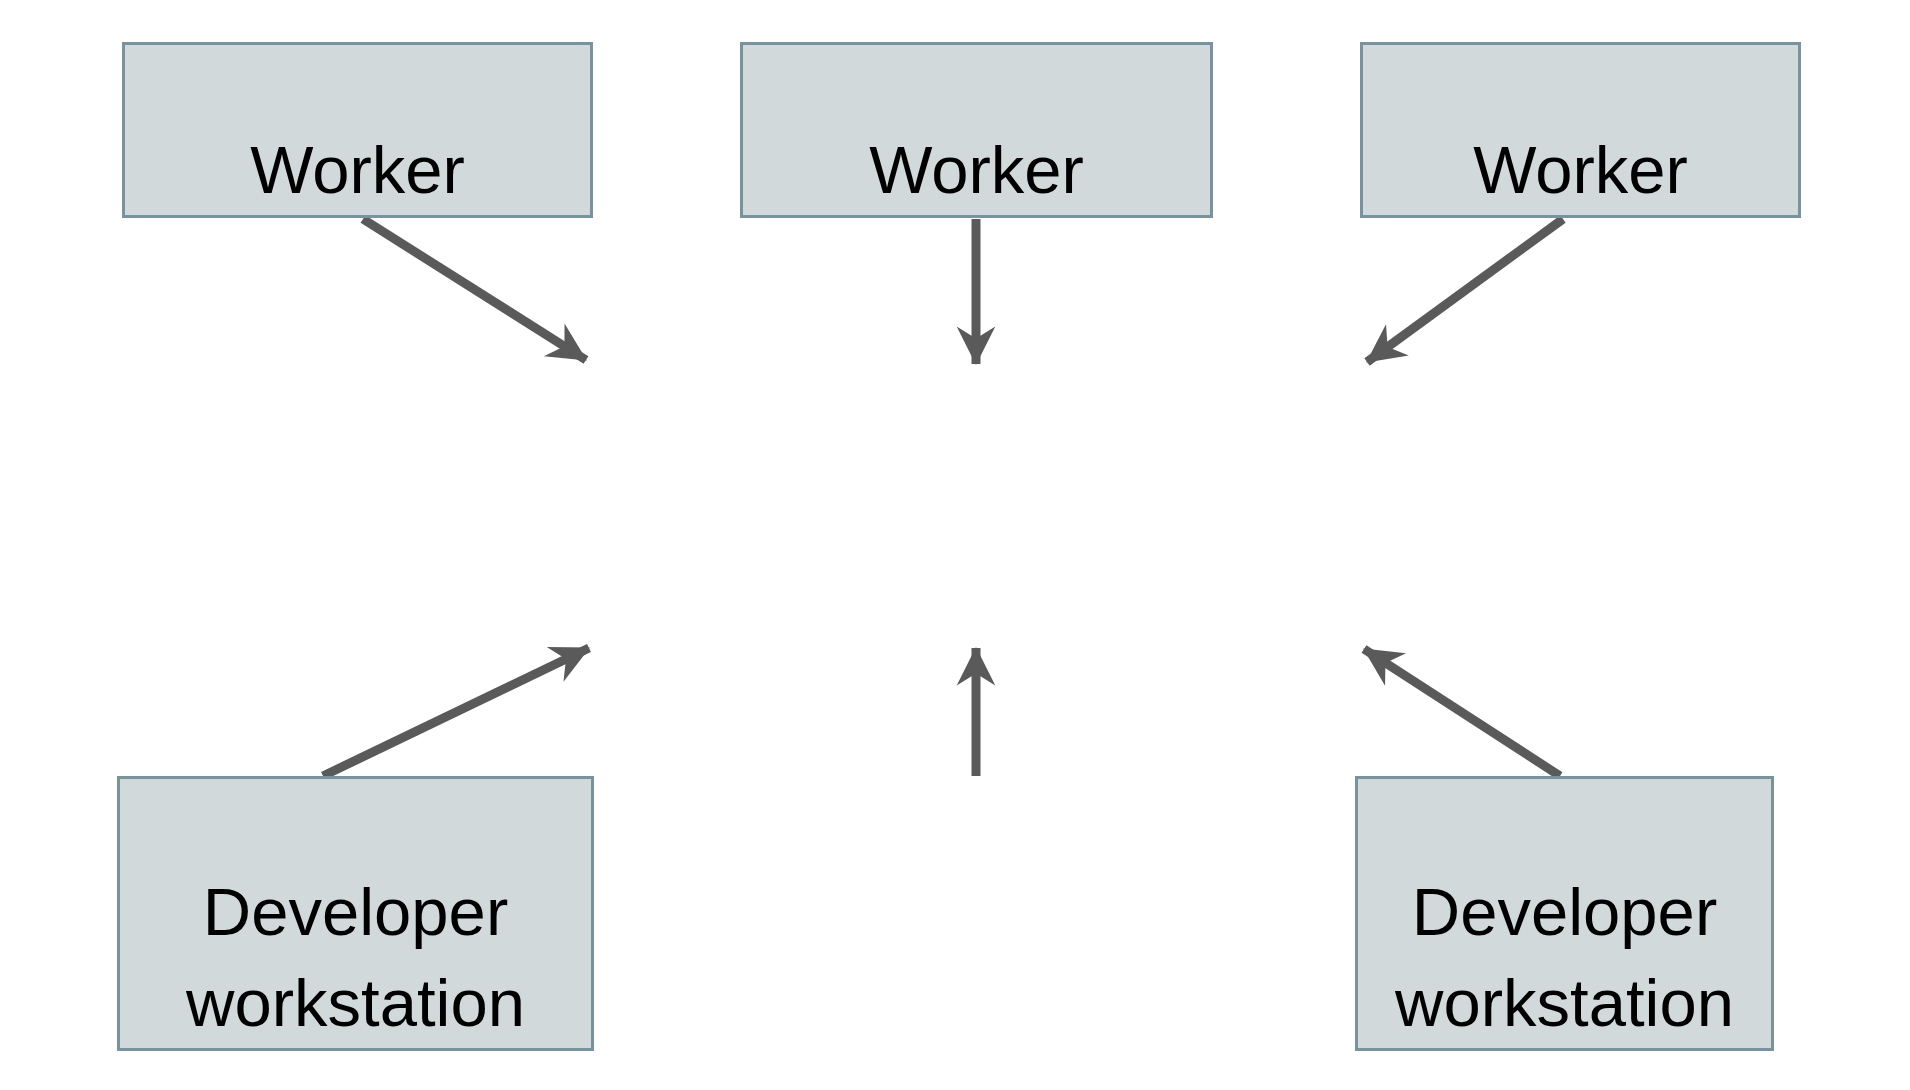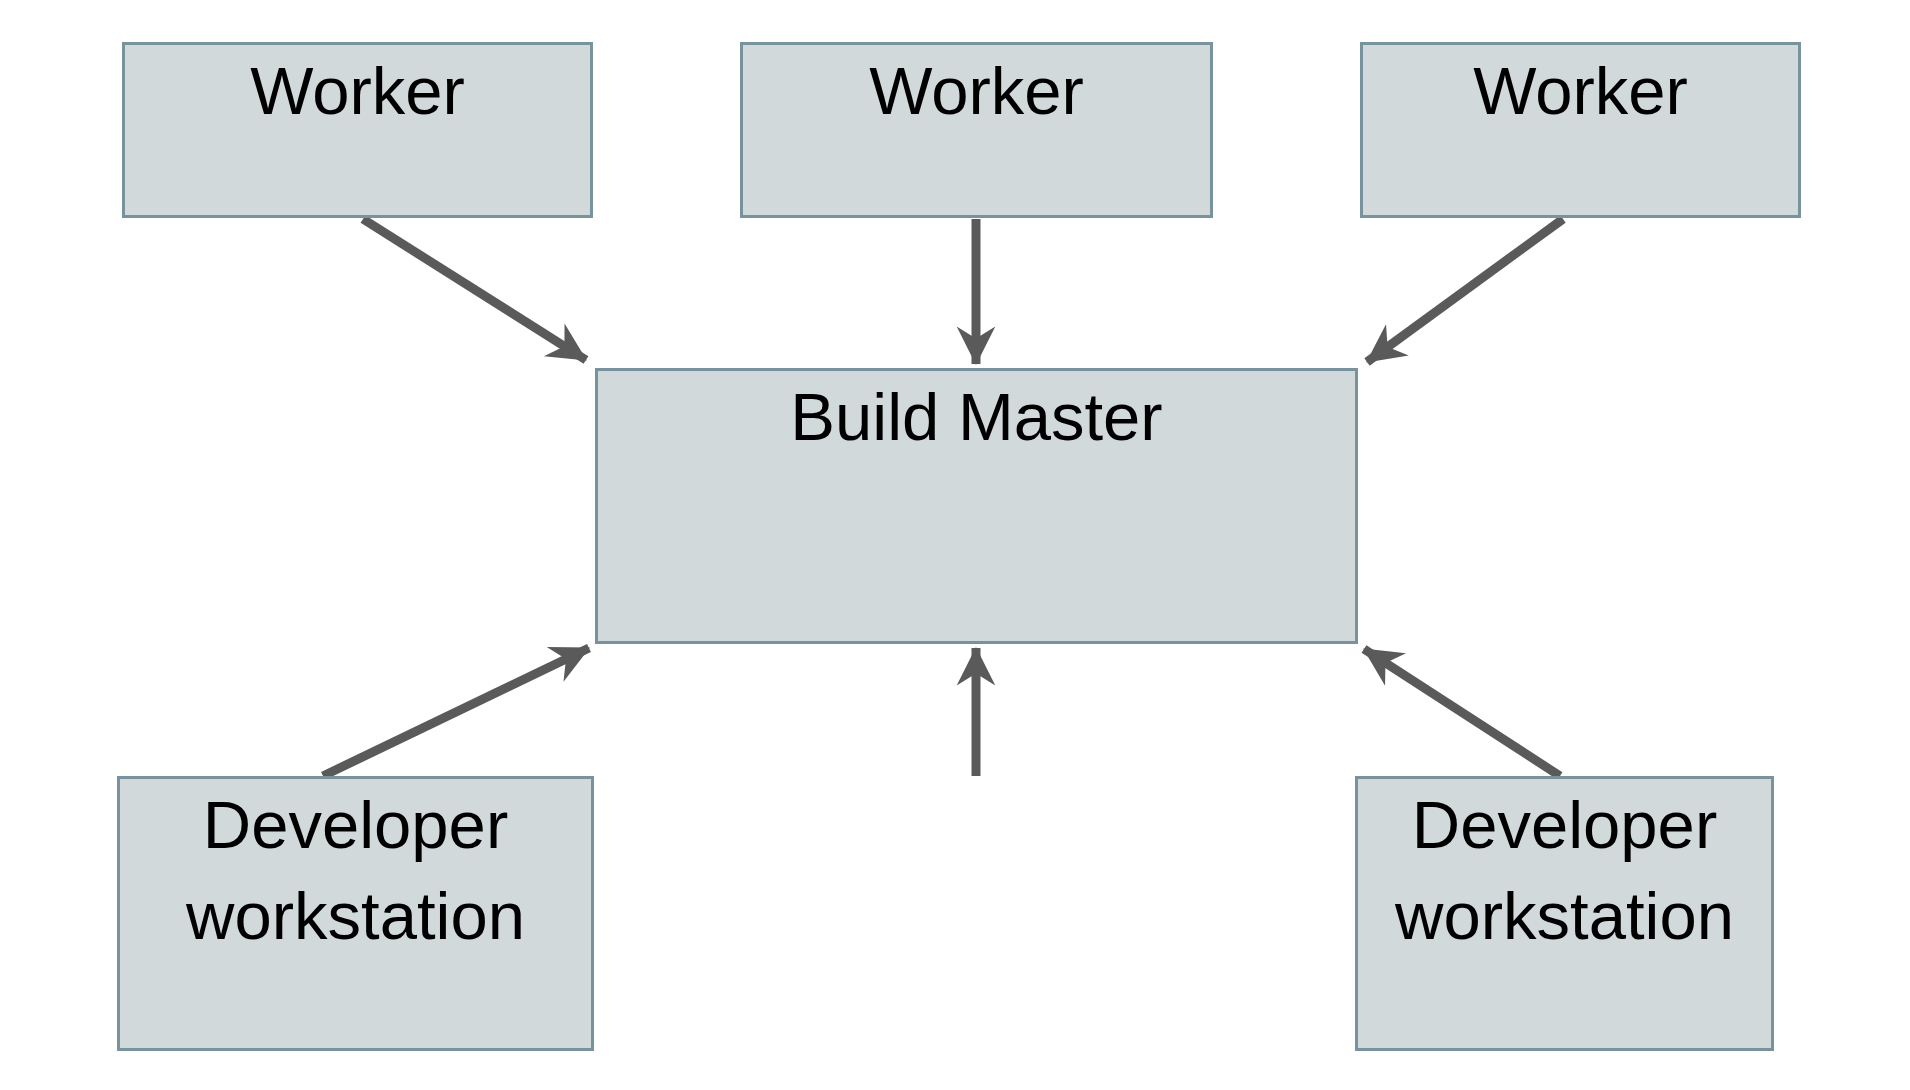--- a/index.html
+++ b/index.html
@@ -16,21 +16,21 @@
     height: 1090px;
     background: #ffffff;
     font-family: "Liberation Sans", sans-serif;
   }
   .node {
     position: absolute;
     box-sizing: border-box;
     background: #d1d9db;
     border: 3px solid #78929e;
     display: flex;
-    align-items: flex-start;
+    align-items: flex-end;
     justify-content: center;
     text-align: center;
     color: #000000;
     font-size: 67px;
     line-height: 1.36;
     padding: 0 14px;
   }
   
   .n-worker-1 { left: 122px;  top: 42px;  width: 471px; height: 176px; }
   .n-worker-2 { left: 740px;  top: 42px;  width: 473px; height: 176px; }
@@ -80,23 +80,20 @@
   </div>
 
   <div class="node n-worker-2">
     <span>Worker</span>
   </div>
 
   <div class="node n-worker-3">
     <span>Worker</span>
   </div>
 
-  <div class="node n-build-master">
-    <span>Build Master</span>
-  </div>
 
   <div class="node n-dev-1">
     <span>Developer workstation</span>
   </div>
 
 
   <div class="node n-dev-2">
     <span>Developer workstation</span>
   </div>
 

